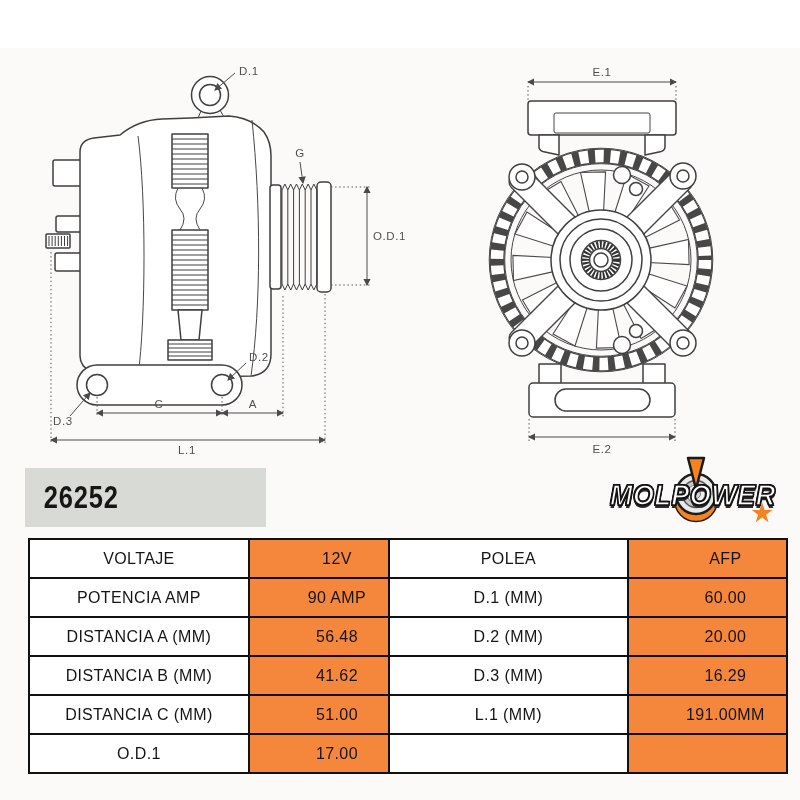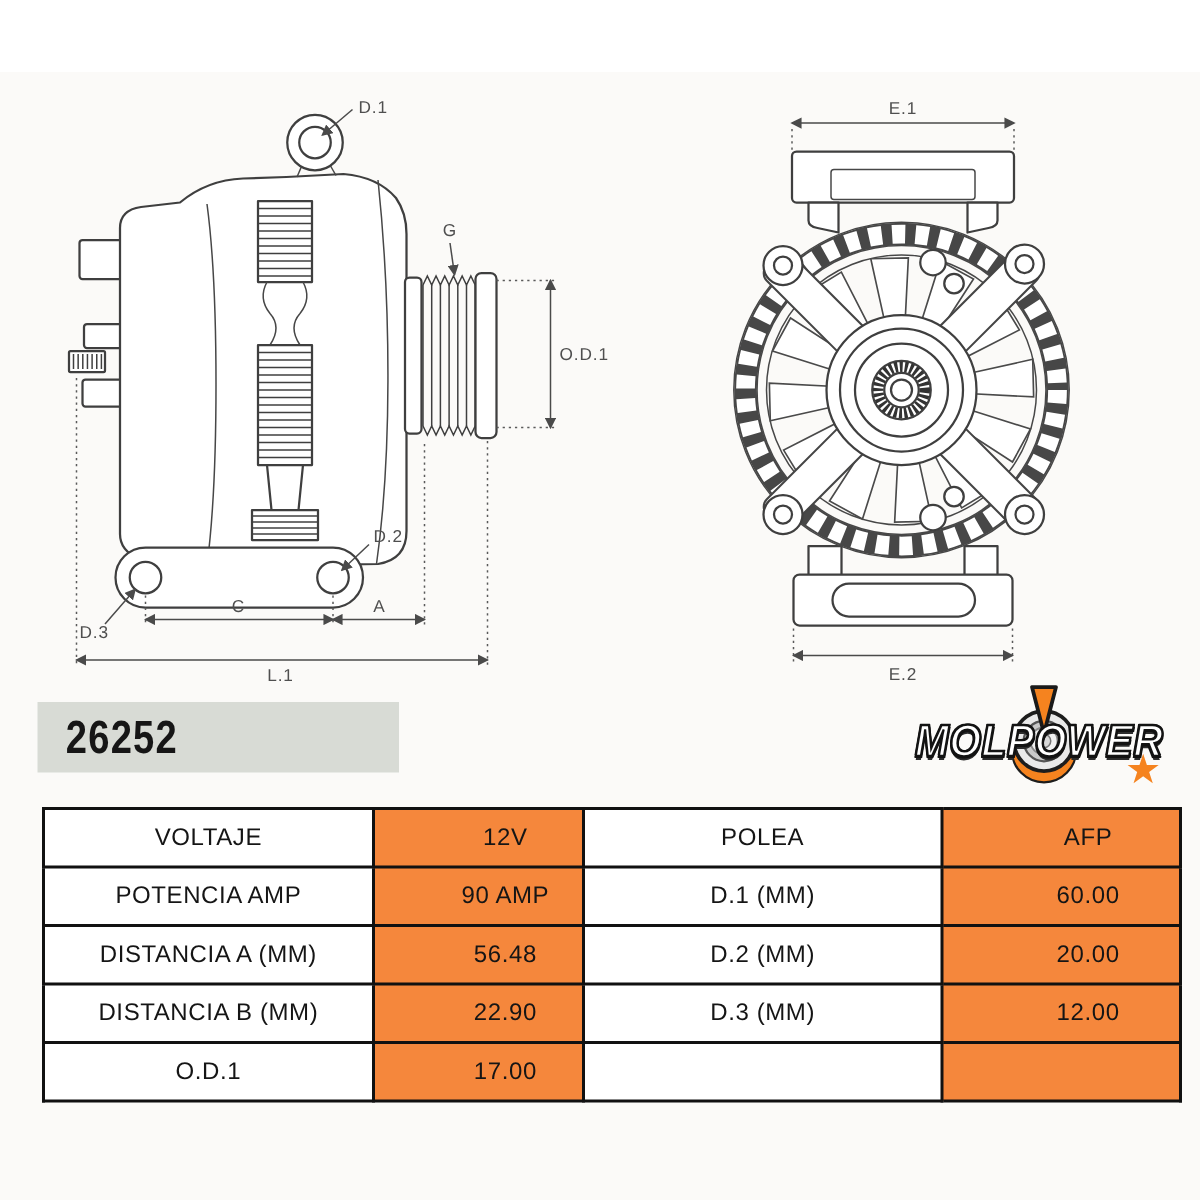--- a/index.html
+++ b/index.html
@@ -13,21 +13,21 @@
   .ln2{fill:none;stroke:#474747;stroke-width:1;stroke-linejoin:round;}
   .dim{fill:none;stroke:#4a4a4a;stroke-width:1;}
   .dot{fill:none;stroke:#5a5a5a;stroke-width:1;stroke-dasharray:1.5 2.6;}
   .dtx{font-family:"Liberation Sans",sans-serif;font-size:11.5px;fill:#4f4f4f;letter-spacing:.6px;}
   #ribs1 line,#ribs2 line,#ribs3 line,#stud-hatch line{stroke:#3f3f3f;stroke-width:1;}
   #pgrooves line,#pgrooves path{stroke:#3f3f3f;stroke-width:1;fill:none;}
   #fan path{fill:#fff;stroke:#4a4a4a;stroke-width:1.1;}
   #xbrackets rect{fill:#fff;stroke:#454545;stroke-width:1.4;}
 
   
-  .pn{position:absolute;left:25px;top:420px;width:241px;height:47px;
+  .pn{position:absolute;left:25px;top:420px;width:241px;height:59px;
       background:var(--partnumber_bg,#d8dbd5);display:flex;align-items:center;}
   .pn span{display:inline-block;font-size:31px;font-weight:bold;color:#161616;
       letter-spacing:1px;padding-left:23px;transform:scaleX(.82);transform-origin:0 50%;}
 
   
   .logo{position:absolute;left:608px;top:406px;width:186px;height:80px;}
   .logo-emblem{position:absolute;left:60px;top:2px;}
   .logo-text{position:absolute;left:2px;top:24px;white-space:nowrap;
       font-weight:bold;font-style:italic;font-size:30px;letter-spacing:.5px;color:#fff;
       -webkit-text-stroke:1.6px #131313;
@@ -305,23 +305,29 @@
         <td class="val">60.00</td>
       </tr>
       <tr>
         <td class="lbl">DISTANCIA A (MM)</td>
         <td class="val">56.48</td>
         <td class="lbl">D.2 (MM)</td>
         <td class="val">20.00</td>
       </tr>
       <tr>
         <td class="lbl">DISTANCIA B (MM)</td>
-        <td class="val">22.90</td>
+        <td class="val">41.62</td>
         <td class="lbl">D.3 (MM)</td>
-        <td class="val">12.00</td>
+        <td class="val">16.29</td>
+      </tr>
+      <tr>
+        <td class="lbl">DISTANCIA C (MM)</td>
+        <td class="val">51.00</td>
+        <td class="lbl">L.1 (MM)</td>
+        <td class="val">191.00MM</td>
       </tr>
       <tr>
         <td class="lbl">O.D.1</td>
         <td class="val">17.00</td>
         <td class="lbl"></td>
         <td class="val"></td>
       </tr>
     </tbody>
   </table>
 </div>

